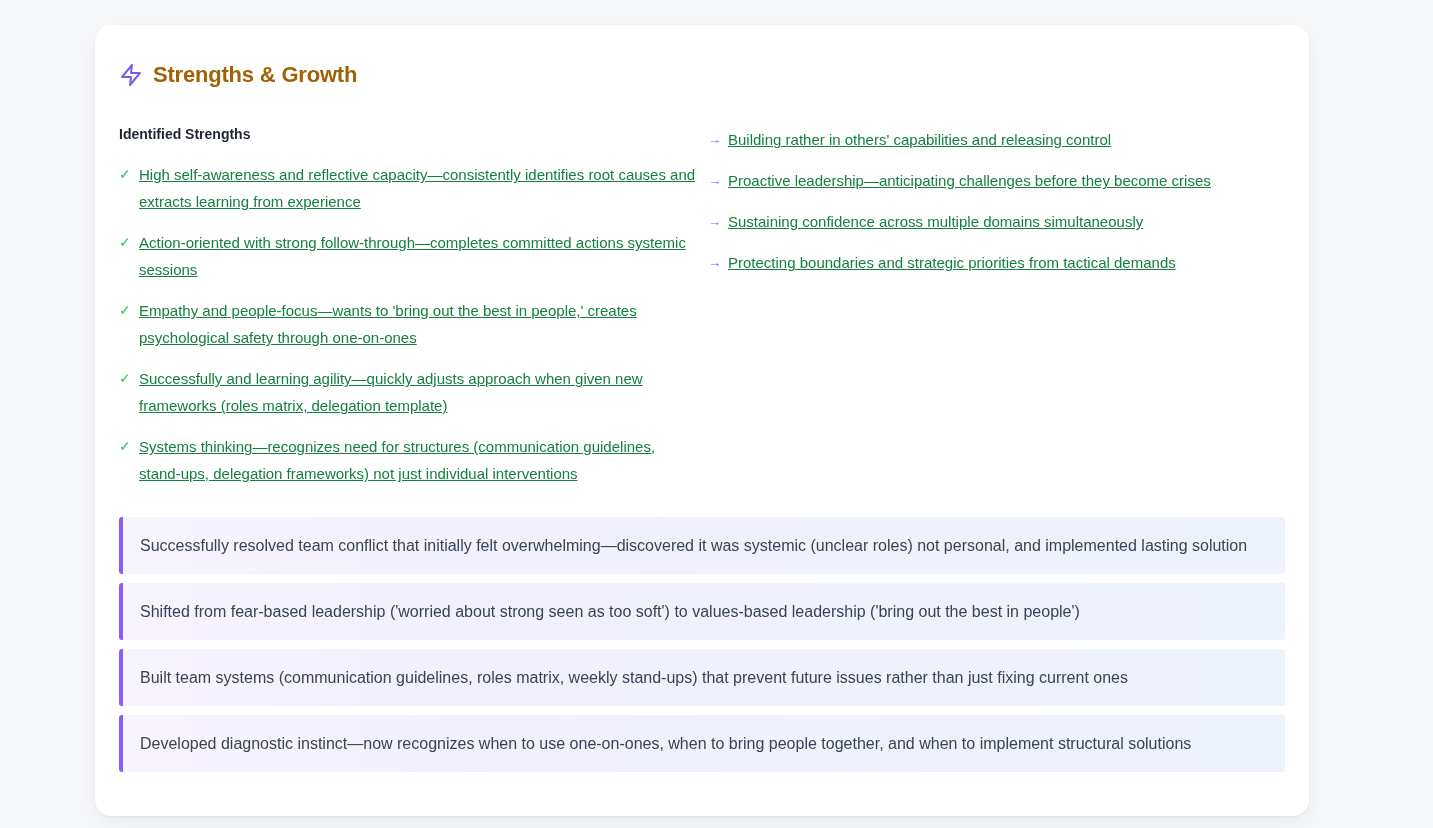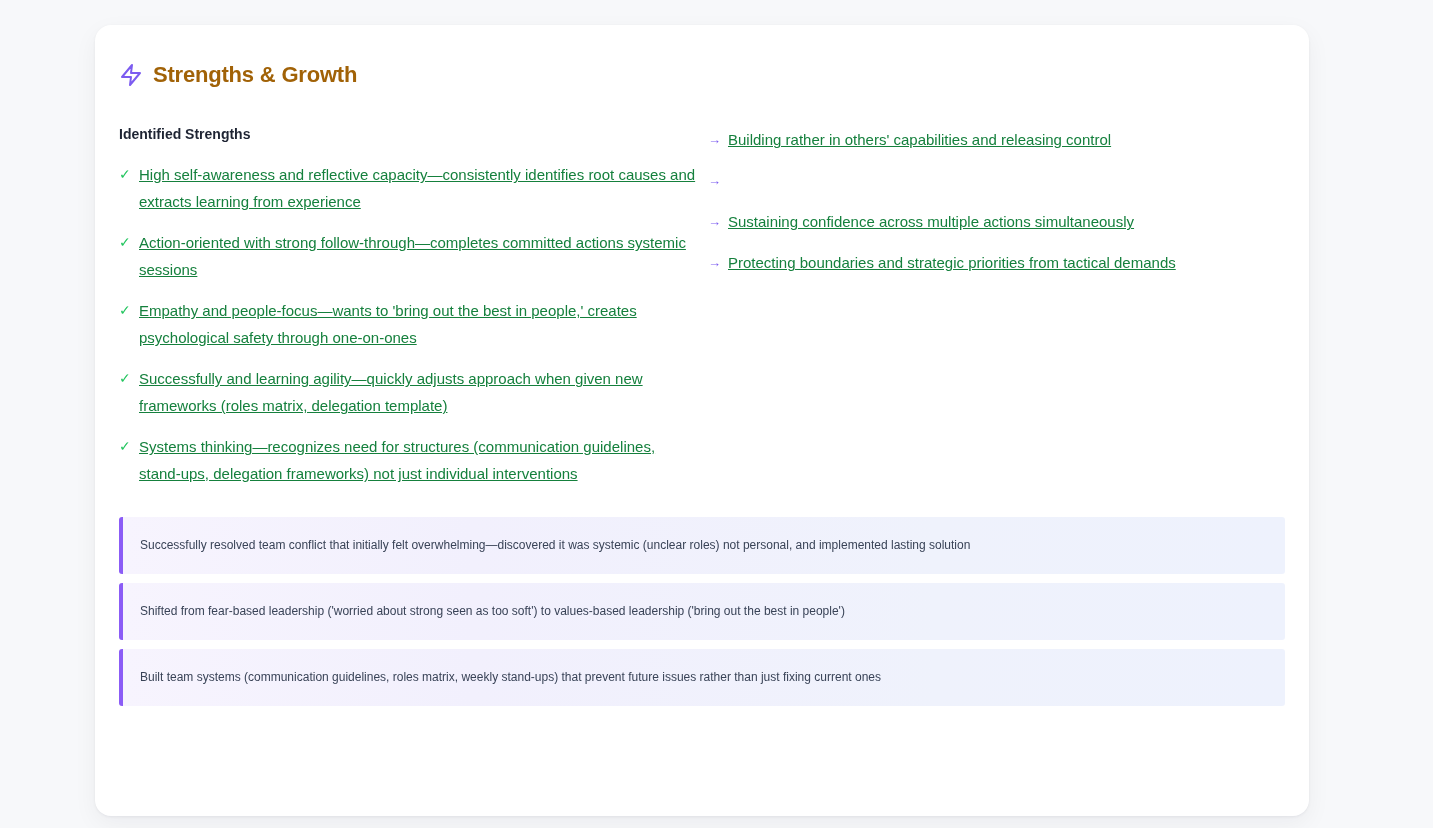--- a/index.html
+++ b/index.html
@@ -119,21 +119,21 @@
     position: relative;
     background: linear-gradient(90deg, #f7f4fe 0%, #f2f0fd 30%, #eff2fc 70%, #eef2fd 100%);
     border-left: 4px solid #8b5cf6;
     border-radius: 3px;
     padding: 15px 18px 15px 17px;
     margin-bottom: 9px;
     box-sizing: border-box;
   }
   .highlight:last-child { margin-bottom: 0; }
   .highlight-text {
-    font-size: 12px;
+    font-size: 16px;
     line-height: 27px;
     color: #394357;
     max-width: 1130px;
     display: block;
   }
 </style>
 </head>
 <body>
 
 <div class="page">
@@ -175,41 +175,45 @@
       </div>
 
       <div class="col col-right">
         <ul class="item-list">
           <li>
             <span class="marker marker-arrow">→</span>
             <span class="item-text">Building rather in others' capabilities and releasing control</span>
           </li>
           <li>
             <span class="marker marker-arrow">→</span>
-          </li>
-          <li>
-            <span class="marker marker-arrow">→</span>
-            <span class="item-text">Sustaining confidence across multiple actions simultaneously</span>
+            <span class="item-text">Proactive leadership—anticipating challenges before they become crises</span>
+          </li>
+          <li>
+            <span class="marker marker-arrow">→</span>
+            <span class="item-text">Sustaining confidence across multiple domains simultaneously</span>
           </li>
           <li>
             <span class="marker marker-arrow">→</span>
             <span class="item-text">Protecting boundaries and strategic priorities from tactical demands</span>
           </li>
         </ul>
       </div>
 
     </div>
 
     <div class="highlights-wrap">
 
       <div class="highlight">
         <span class="highlight-text">Successfully resolved team conflict that initially felt overwhelming—discovered it was systemic (unclear roles) not personal, and implemented lasting solution</span>
       </div>
       <div class="highlight">
         <span class="highlight-text">Shifted from fear-based leadership ('worried about strong seen as too soft') to values-based leadership ('bring out the best in people')</span>
       </div>
       <div class="highlight">
         <span class="highlight-text">Built team systems (communication guidelines, roles matrix, weekly stand-ups) that prevent future issues rather than just fixing current ones</span>
+      </div>
+      <div class="highlight">
+        <span class="highlight-text">Developed diagnostic instinct—now recognizes when to use one-on-ones, when to bring people together, and when to implement structural solutions</span>
       </div>
     </div>
 
   </section>
 </div>
 
 </body></html>

